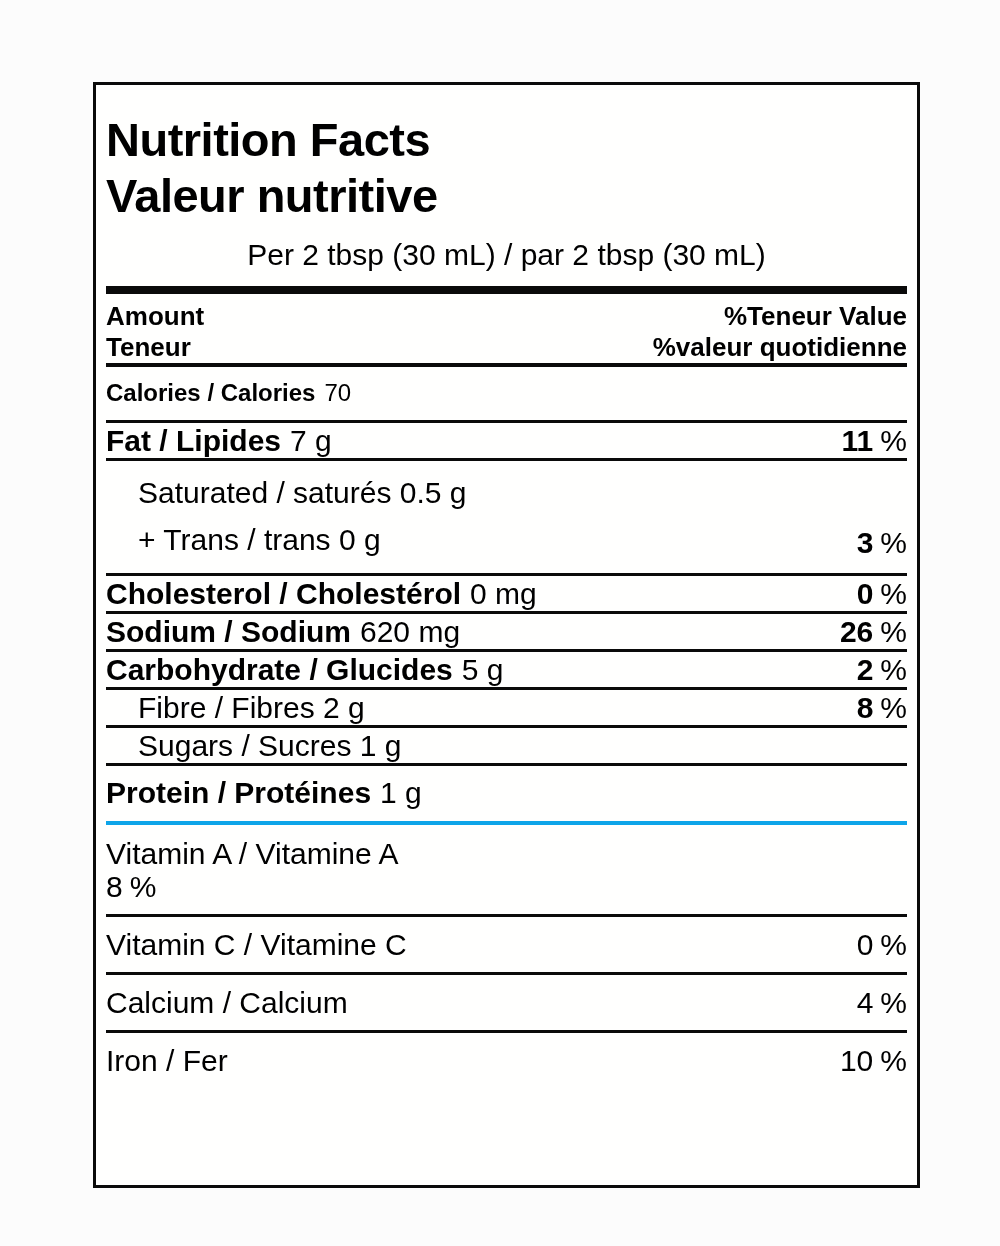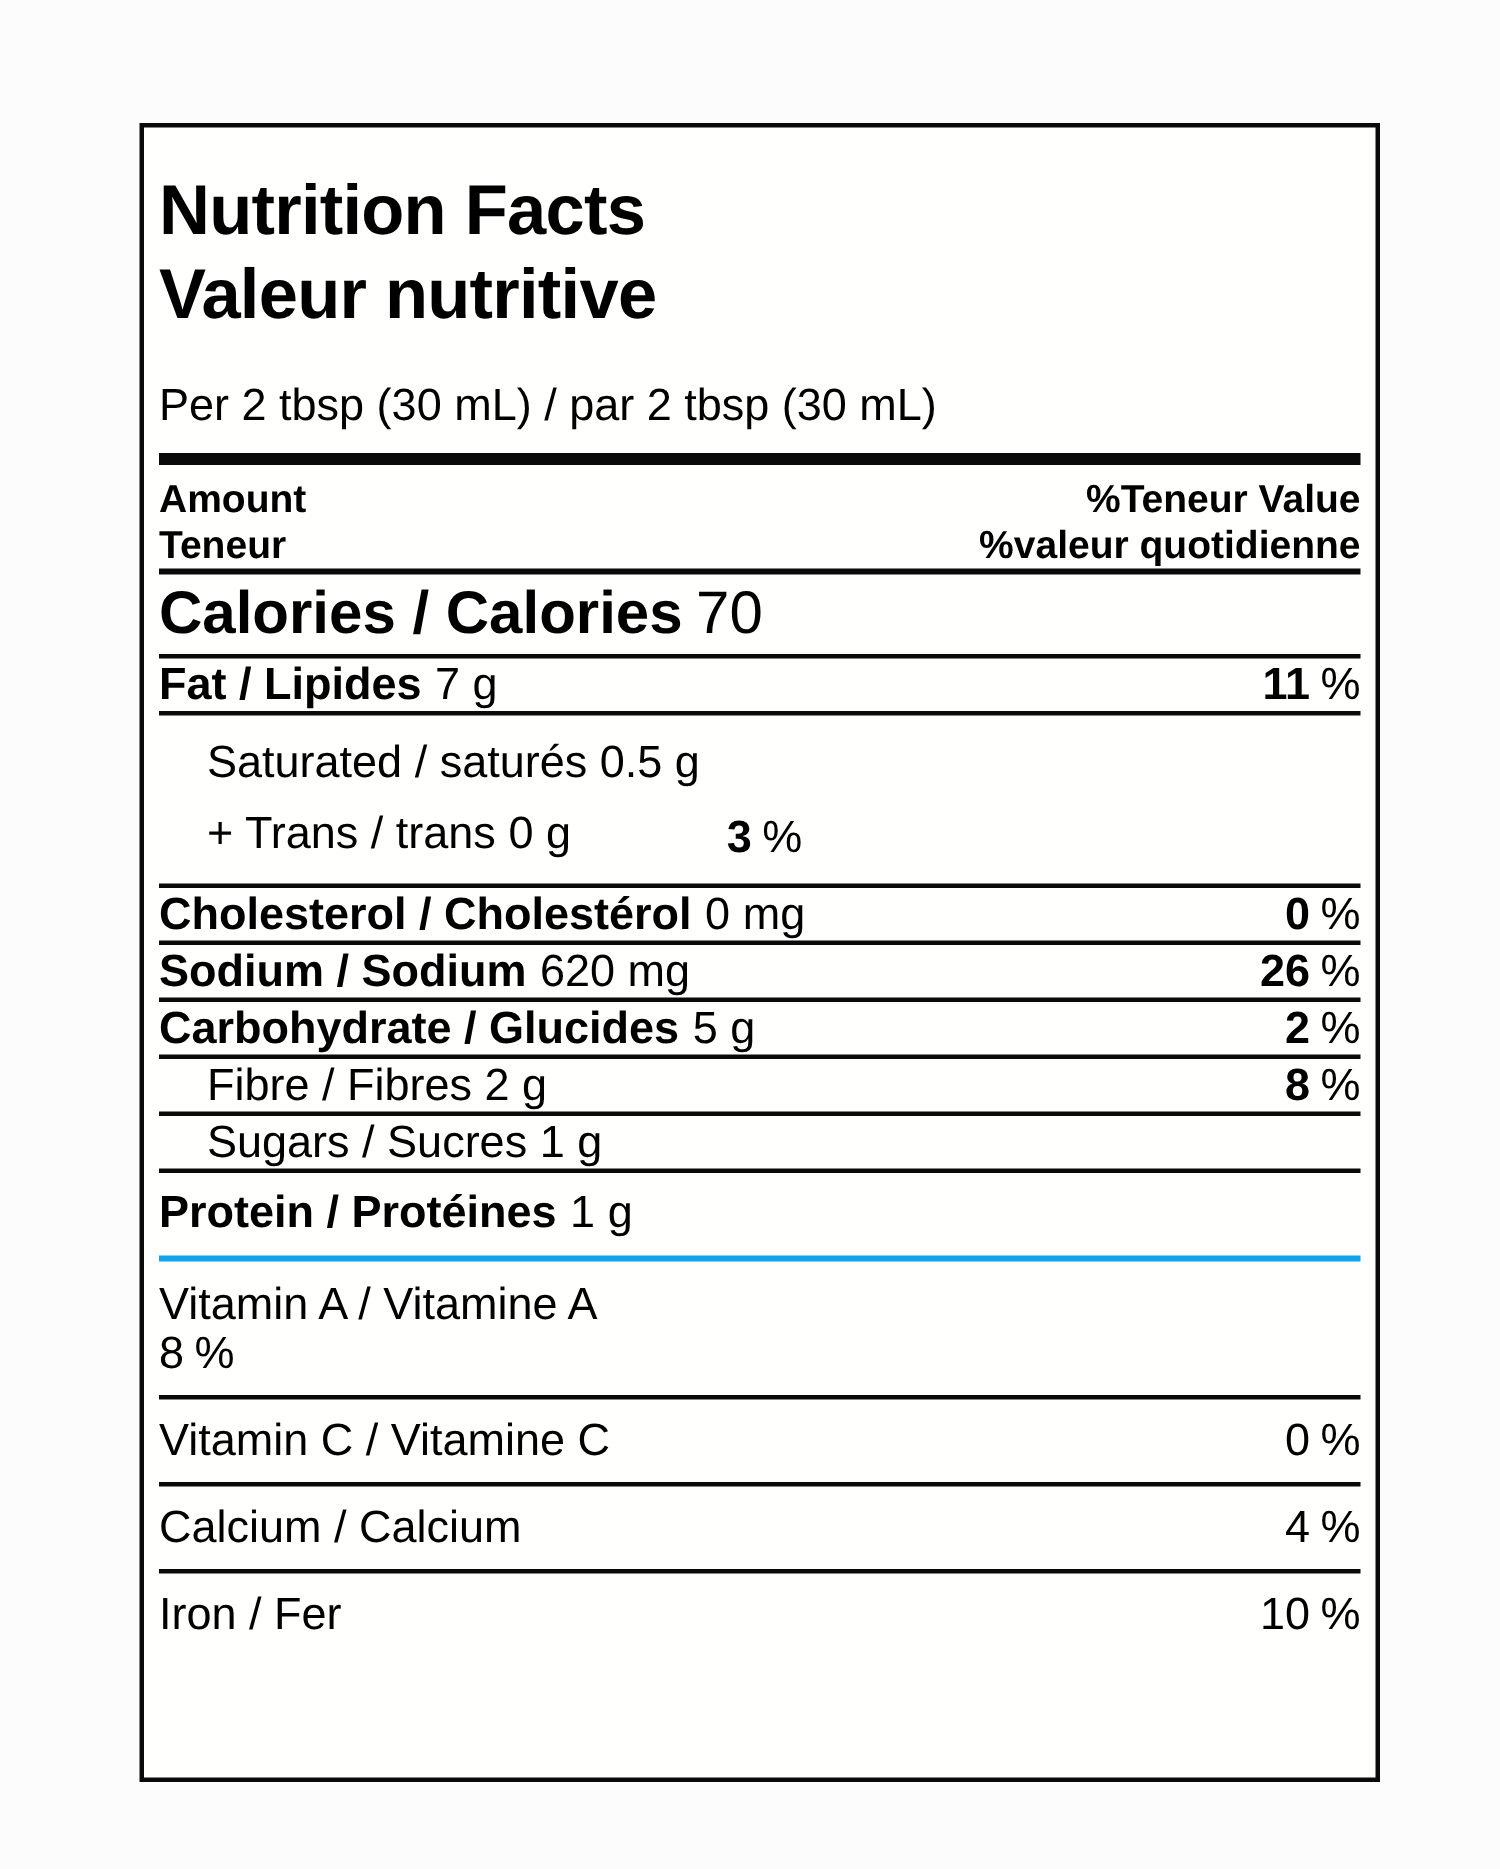--- a/index.html
+++ b/index.html
@@ -15,45 +15,46 @@
     background: #fffffe; border: 3px solid #0a0a0a;
     padding: 0 10px; overflow: hidden;
   }
   .title-block { padding-top: 27px; }
   .title-line {
     font-weight: bold; font-size: 47px; line-height: 56px;
     letter-spacing: -0.5px;
   }
   .serving {
     font-size: 30px; line-height: 34px;
-    margin-top: 30px; padding-bottom: 14px;
+    margin-top: 14px; padding-bottom: 14px;
     border-bottom: 8px solid #0a0a0a;
+    text-align: center;
   }
   .colhead {
     display: flex; justify-content: space-between; align-items: flex-start;
     padding: 7px 0 0; border-bottom: 4px solid #0a0a0a;
     font-weight: bold; font-size: 26px; line-height: 31px;
   }
   .colhead .right { text-align: right; }
   .row {
     display: flex; justify-content: space-between; align-items: baseline;
     font-size: 30px; line-height: 33px;
     padding: 1px 0; border-bottom: 3px solid #0a0a0a;
   }
-  .row-calories { font-size: 40px; line-height: 34px; padding: 9px 0 10px; align-items: flex-end; }
+  .row-calories { font-size: 24px; line-height: 34px; padding: 9px 0 10px; align-items: flex-end; }
   .bold { font-weight: bold; }
   .amt { margin-left: 9px; font-weight: normal; }
   .dv { white-space: nowrap; }
   .dvnum { font-weight: bold; }
   .dvnum.plain { font-weight: normal; }
   .dvunit { font-weight: normal; margin-left: 7px; }
   .indent { padding-left: 32px; }
   .row-sat {
-    display: flex; justify-content: flex-start; align-items: flex-end;
-    font-size: 30px; padding: 8px 0 10px; border-bottom: 3px solid #0a0a0a; gap: 18px;
+    display: flex; justify-content: space-between; align-items: flex-end;
+    font-size: 30px; padding: 8px 0 10px; border-bottom: 3px solid #0a0a0a;
   }
   .row-sat .lines > div { line-height: 47px; }
   .row-sat .dv { line-height: 40px; }
   .row-protein { padding: 10px 0 12px; border-bottom: 4px solid #0ea5e9; }
   .row-micro { padding: 11px 0; }
   .row-micro.first { padding-top: 12px; flex-direction: column; }
   .row-iron { border-bottom: none; }
 </style>
 </head>
 <body>

